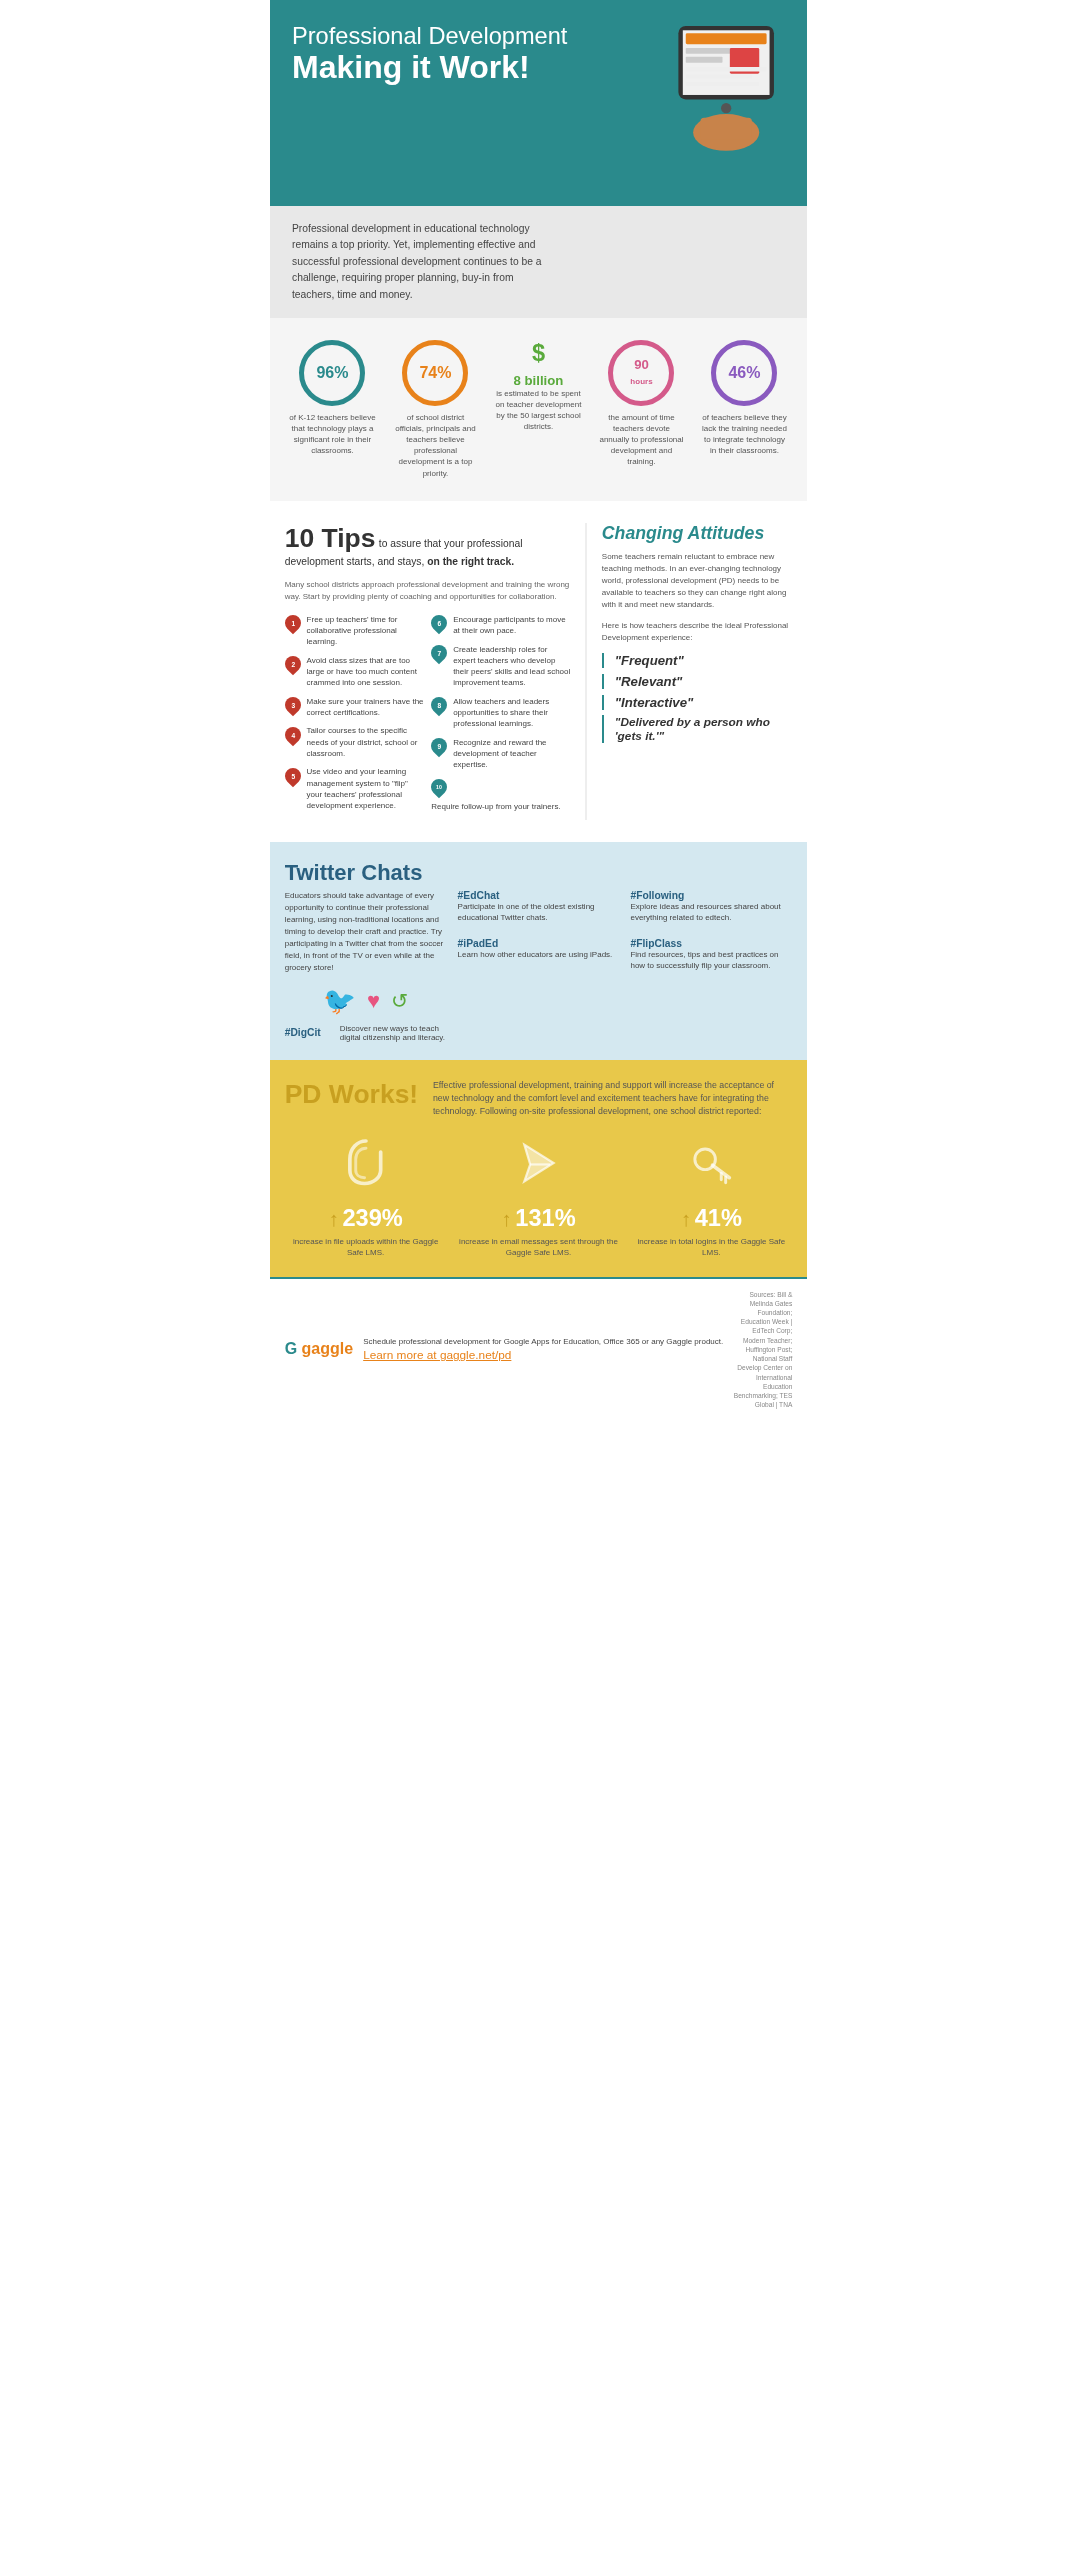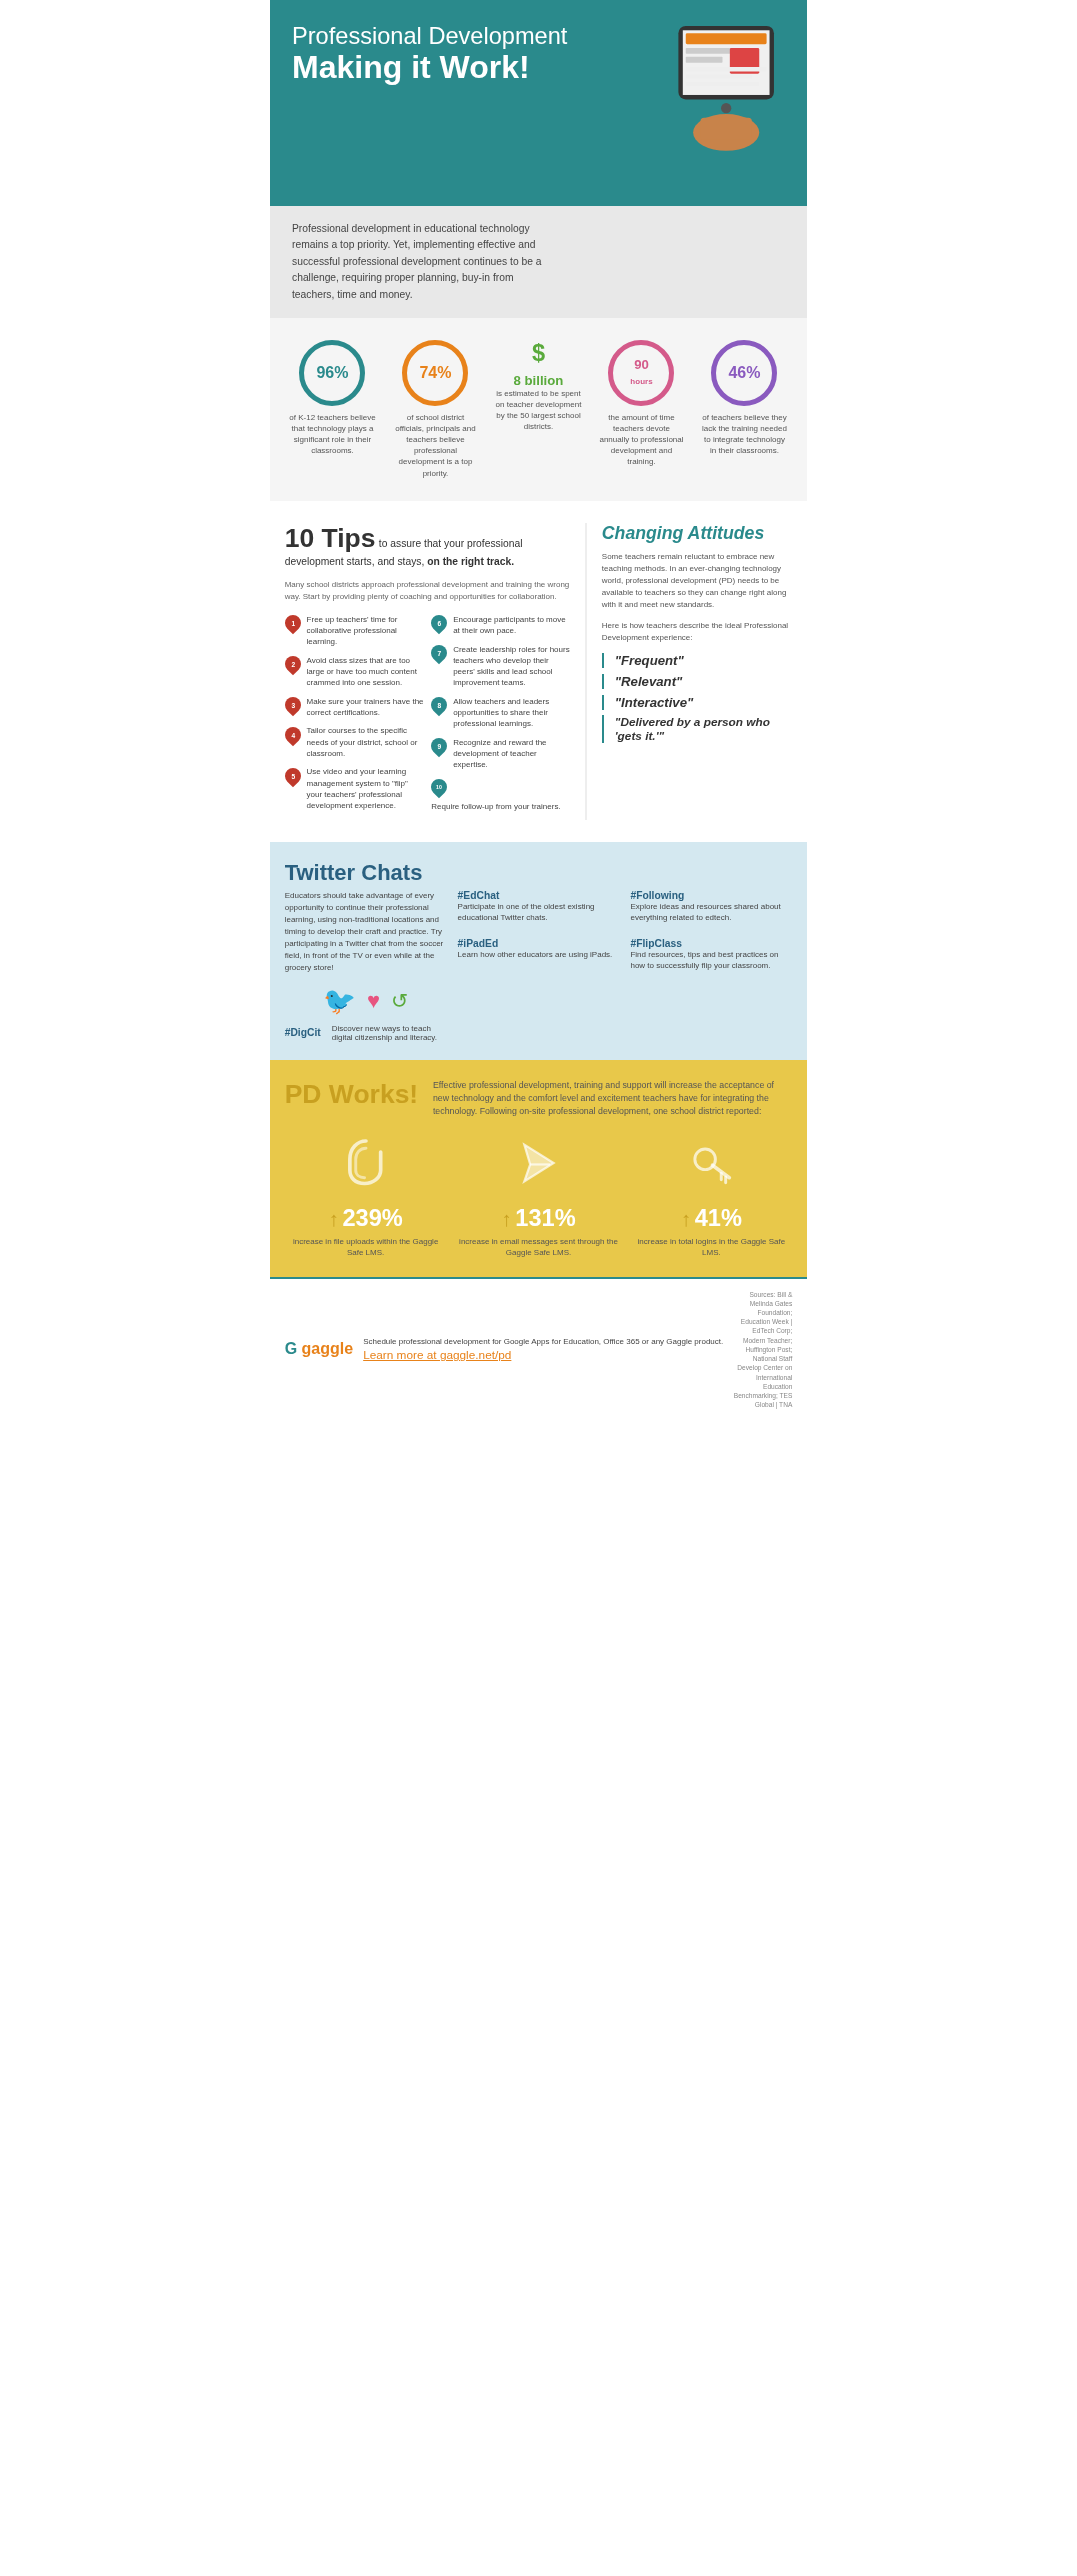--- a/index.html
+++ b/index.html
@@ -253,21 +253,21 @@
     }
     .hashtag-desc {
       font-size: 8px;
       color: #444;
       line-height: 1.4;
     }
     .digcit-row {
       margin-top: 7.4px;
       display: flex;
       align-items: center;
-      gap: 11px;
+      gap: 19px;
     }
     .digcit-name {
       font-weight: 900;
       color: #2a6080;
       font-size: 10.3px;
     }
     .digcit-desc {
       font-size: 8px;
       color: #444;
     }
@@ -487,21 +487,21 @@
         <div class="tip-item" style="margin-bottom:7.4px;">
           <div class="tip-pin teal">
               <span class="tip-pin-number">6</span>
             </div>
           <p class="tip-text">Encourage participants to move at their own pace.</p>
         </div>
         <div class="tip-item" style="margin-bottom:7.4px;">
           <div class="tip-pin teal">
               <span class="tip-pin-number">7</span>
             </div>
-          <p class="tip-text">Create leadership roles for hours teachers who develop their peers' skills and lead school improvement teams.</p>
+          <p class="tip-text">Create leadership roles for expert teachers who develop their peers' skills and lead school improvement teams.</p>
         </div>
         <div class="tip-item" style="margin-bottom:7.4px;">
           <div class="tip-pin teal">
               <span class="tip-pin-number">8</span>
             </div>
           <p class="tip-text">Allow teachers and leaders opportunities to share their professional learnings.</p>
         </div>
         <div class="tip-item" style="margin-bottom:7.4px;">
           <div class="tip-pin teal">
               <span class="tip-pin-number">9</span>

